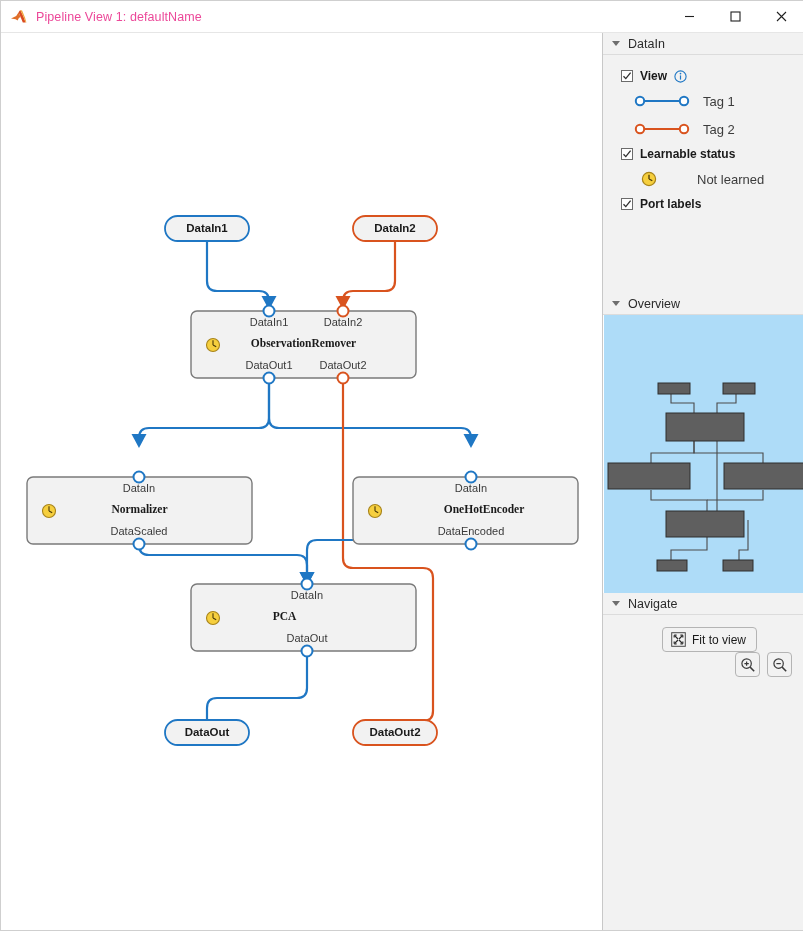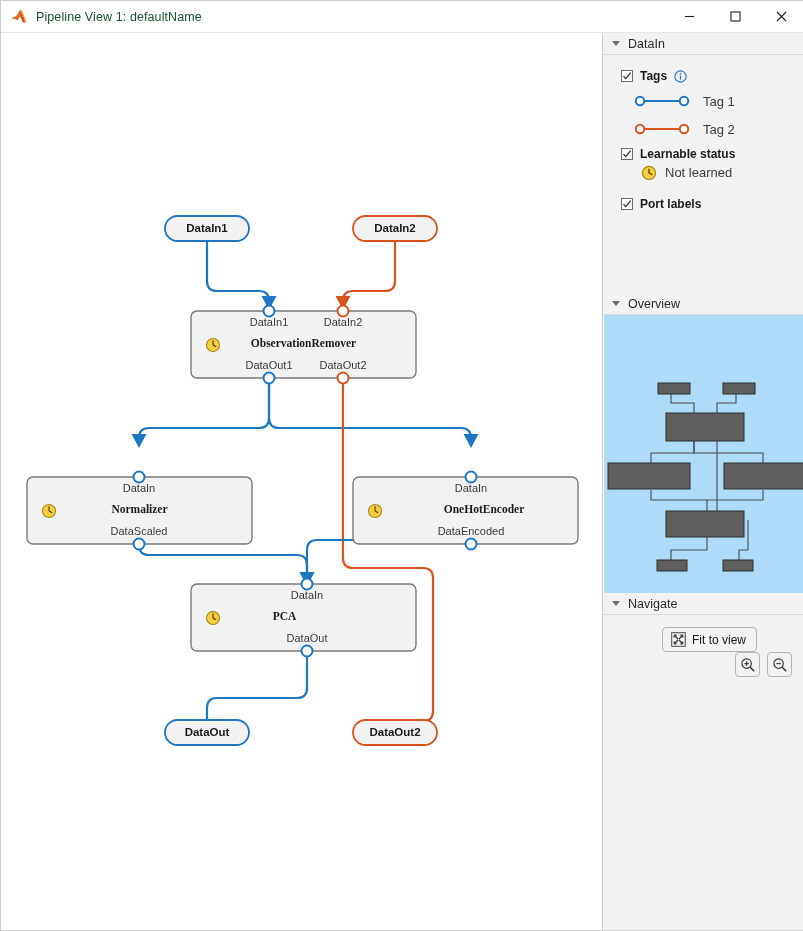--- a/index.html
+++ b/index.html
@@ -16,21 +16,21 @@
     background:#ffffff;
   }
 
   
   .titlebar{
     position:absolute;left:0;top:0;width:803px;height:32px;
     background:#ffffff;border-bottom:1px solid #e6e6e6;
     box-sizing:border-box;display:flex;align-items:center;
   }
   .title-icon{width:18px;height:18px;margin-left:9px;margin-right:8px;flex:0 0 auto;}
-  .title-text{font-size:12.5px;color:#14532d;letter-spacing:.1px;}
+  .title-text{font-size:12.5px;color:#ec4899;letter-spacing:.1px;}
   .win-btns{position:absolute;right:0;top:0;height:31px;display:flex;}
   .win-btn{width:46px;height:31px;display:flex;align-items:center;justify-content:center;}
   .win-btn svg{display:block;}
 
   
   .canvas{
     position:absolute;left:1px;top:32px;width:599px;height:897px;
     background:#ffffff;overflow:hidden;
   }
   .canvas svg{position:absolute;left:0;top:0;}
@@ -68,21 +68,21 @@
   .cb{
     width:12px;height:12px;border:1px solid #6b6b6b;background:#fff;
     margin-right:7px;flex:0 0 auto;position:relative;box-sizing:border-box;
   }
   .cb svg{position:absolute;left:0;top:0;}
   .lg-bold{font-size:12px;font-weight:bold;color:#1a1a1a;}
   .info-icon{margin-left:7px;display:flex;align-items:center;}
   .lg-sub{display:flex;align-items:center;height:28px;padding-left:30px;}
   .lg-sub .sw{width:58px;height:14px;flex:0 0 auto;margin-right:12px;}
   .lg-sub-txt{font-size:13px;color:#3c3c3c;}
-  .lg-status{display:flex;align-items:flex-start;height:28px;padding-left:38px;}
+  .lg-status{display:flex;align-items:center;height:28px;padding-left:38px;gap:32px;}
   .lg-status .clk{width:16px;height:16px;margin-right:8px;flex:0 0 auto;}
 
   .overview-area{
     height:278px;background:#ffffff;position:relative;overflow:hidden;
   }
   .ov-view{position:absolute;left:1px;top:0;width:199px;height:278px;background:#aedcf8;}
   .overview-area svg{position:absolute;left:0;top:0;}
 
   .nav-body{padding:12px 0 0 0;display:flex;align-items:center;flex-direction:column;}
   .fitbtn{
@@ -254,21 +254,21 @@
     </div>
 
     <div class="legend-body">
 
       <div class="lg-row">
         <span class="cb">
           <svg width="10" height="10" viewBox="0 0 10 10">
               <path d="M1.5,5.2 L3.8,7.6 L8.6,1.6" stroke="#303030" stroke-width="1.3" fill="none"></path>
             </svg>
         </span>
-        <span class="lg-bold">Tags</span>
+        <span class="lg-bold">View</span>
         <span class="info-icon">
           <svg width="13" height="13" viewBox="0 0 13 13">
             <circle cx="6.5" cy="6.5" r="5.6" fill="none" stroke="#1f77c4" stroke-width="1.1"></circle>
             <circle cx="6.5" cy="3.6" r="0.85" fill="#1f77c4"></circle>
             <path d="M6.5,5.4 L6.5,9.6" stroke="#1f77c4" stroke-width="1.2"></path>
           </svg>
         </span>
       </div>
 
       <div class="lg-sub">

